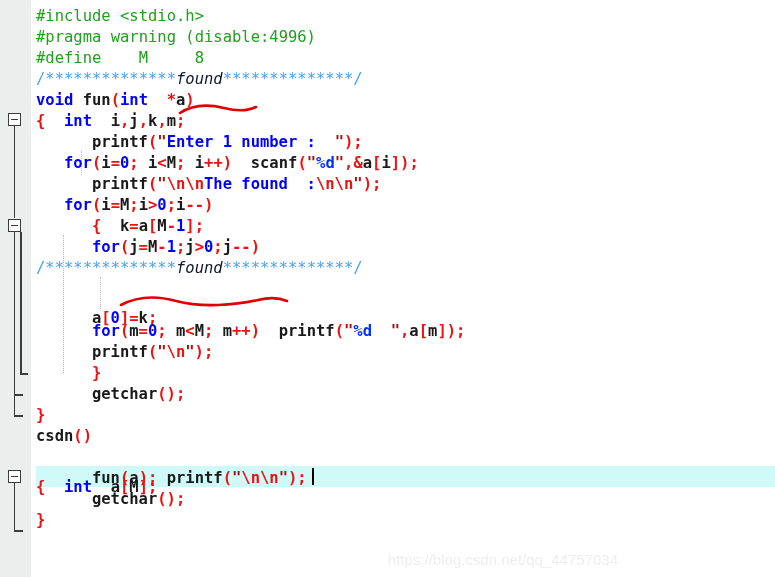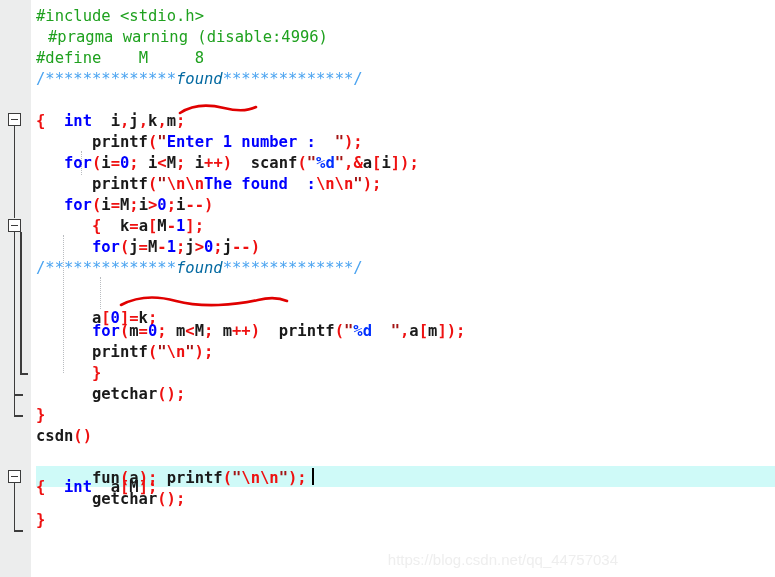--- a/index.html
+++ b/index.html
@@ -106,21 +106,21 @@
   .kw      { color: #0000ff; font-weight: bold; }
   .kw2     { color: #0000ff; }
   .pp      { color: #1fa11f; }
   .str     { color: #a31515; }
   .num     { color: #0000ff; }
   .punc    { color: #ee1111; }
   .plain   { color: #1a1a1a; }
   .fmt     { color: #0030ff; font-weight: bold; }
   .esc     { color: #ee1111; font-weight: bold; }
   .cmt-star{ color: #4aa3f0; }
-  .cmt-found { color: #0369a1; font-style: italic; }
+  .cmt-found { color: #0f172a; font-style: italic; }
   .bold    { font-weight: bold; }
 
   
   .guide {
     position: absolute;
     width: 1px;
     border-left: 1px dotted #b9bcc0;
   }
 
   
@@ -173,26 +173,27 @@
   <div class="hl-row" style="top:466px;"></div>
 
   <div class="code-surface">
 
     <div class="guide" style="left:27px; top:235px; height:138px;"></div>
     <div class="guide" style="left:64px; top:277px; height:32px;"></div>
     <div class="guide" style="left:45px; top:151px; height:24px;"></div>
 
     <div class="line" style="top: 6px; left: 0px;"><span class="pp">#include &lt;stdio.h&gt;</span></div>
 
-    <div class="line" style="top: 27px; left: 12px;"><span class="pp">#pragma warning (disable:4996)</span></div>
+    <div class="line" style="top: 27px; left: 0px;"><span class="pp">#pragma warning (disable:4996)</span></div>
 
     <div class="line" style="top: 48px; left: 0px;"><span class="pp">#define    M     8</span></div>
 
     <div class="line" style="top: 69px; left: 0px;"><span class="cmt-star">/**************</span><span class="cmt-found">found</span><span class="cmt-star">**************/</span></div>
 
+    <div class="line" style="top: 90px; left: 0px;"><span class="kw">void</span><span class="plain bold"> fun</span><span class="punc bold">(</span><span class="kw">int</span><span class="plain bold">  </span><span class="punc bold">*</span><span class="plain bold">a</span><span class="punc bold">)</span></div>
 
     <div class="line" style="top: 111px; left: 0px;"><span class="punc bold">{</span><span class="plain bold">  </span><span class="kw">int</span><span class="plain bold">  i</span><span class="punc bold">,</span><span class="plain bold">j</span><span class="punc bold">,</span><span class="plain bold">k</span><span class="punc bold">,</span><span class="plain bold">m</span><span class="punc bold">;</span></div>
 
     <div class="line" style="top: 132px; left: 27.96px;"><span class="plain bold">   printf</span><span class="punc bold">(</span><span class="str bold">"</span><span class="kw2 bold">Enter 1 number :  </span><span class="str bold">"</span><span class="punc bold">);</span></div>
 
     <div class="line" style="top: 153px; left: 27.96px;"><span class="kw">for</span><span class="punc bold">(</span><span class="plain bold">i</span><span class="punc bold">=</span><span class="num bold">0</span><span class="punc bold">;</span><span class="plain bold"> i</span><span class="punc bold">&lt;</span><span class="plain bold">M</span><span class="punc bold">;</span><span class="plain bold"> i</span><span class="punc bold">++)</span><span class="plain bold">  scanf</span><span class="punc bold">(</span><span class="str bold">"</span><span class="fmt">%d</span><span class="str bold">"</span><span class="punc bold">,&amp;</span><span class="plain bold">a</span><span class="punc bold">[</span><span class="plain bold">i</span><span class="punc bold">]);</span></div>
 
     <div class="line" style="top: 174px; left: 27.96px;"><span class="plain bold">   printf</span><span class="punc bold">(</span><span class="str bold">"</span><span class="esc">\n\n</span><span class="kw2 bold">The found  :</span><span class="esc">\n\n</span><span class="str bold">"</span><span class="punc bold">);</span></div>
 
     <div class="line" style="top: 195px; left: 27.96px;"><span class="kw">for</span><span class="punc bold">(</span><span class="plain bold">i</span><span class="punc bold">=</span><span class="plain bold">M</span><span class="punc bold">;</span><span class="plain bold">i</span><span class="punc bold">&gt;</span><span class="num bold">0</span><span class="punc bold">;</span><span class="plain bold">i</span><span class="punc bold">--)</span></div>

